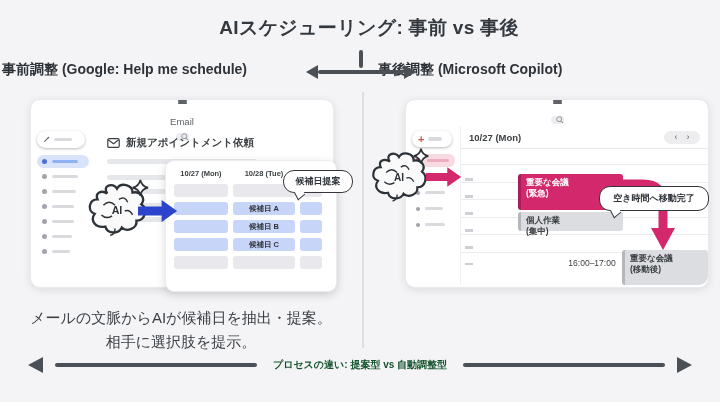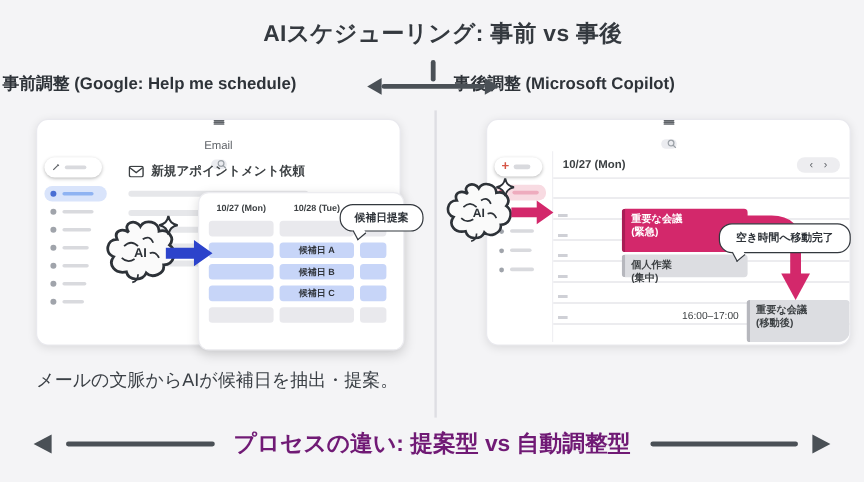--- a/index.html
+++ b/index.html
@@ -117,21 +117,21 @@
               font-size:8.5px;color:#3c4043;}
   .curve-arrow{position:absolute;left:158px;top:24px;z-index:5;}
 
   
   .caption{position:absolute;top:306px;text-align:center;font-size:15px;color:#3b4046;line-height:1.6;}
   .caption.left{left:6px;width:350px;}
   .caption.right{left:366px;width:348px;}
   .footer{position:absolute;left:28px;right:28px;top:357px;display:flex;align-items:center;gap:12px;}
   .footer .tri-l{border-right-width:15px;border-top-width:8px;border-bottom-width:8px;}
   .footer .tri-r{border-left-width:15px;border-top-width:8px;border-bottom-width:8px;}
-  .footer-label{font-size:19px;font-weight:700;color:#701a75;white-space:nowrap;padding:0 4px;}
+  .footer-label{font-size:10px;font-weight:700;color:#14532d;white-space:nowrap;padding:0 4px;}
 </style>
 </head>
 <body>
 
 <div class="canvas">
 
   <div class="title">AIスケジューリング: 事前 vs 事後</div>
   <div class="col-header left">事前調整 (Google: Help me schedule)</div>
   <div class="col-header right">事後調整 (Microsoft Copilot)</div>
 
@@ -343,20 +343,21 @@
   <svg class="block-arrow" style="left:426px;top:165px" width="36" height="24" viewBox="0 0 44 26">
     <polygon points="0,8 26,8 26,1 43,13 26,25 26,18 0,18" fill="#d3286b"></polygon>
   </svg>
 
   <div class="bubble" style="left:599px;top:186px;width:108px;height:23px;font-size:9px">
     <span>空き時間へ移動完了</span>
   </div>
 
   <div class="caption left">
     <span>メールの文脈からAIが候補日を抽出・提案。</span><br>
+    <span>相手に選択肢を提示。</span>
   </div>
 
   <div class="footer">
     <div class="tri-l"></div>
     <div class="arrow-line"></div>
     <div class="footer-label">プロセスの違い: 提案型 vs 自動調整型</div>
     <div class="arrow-line"></div>
     <div class="tri-r"></div>
   </div>
 

